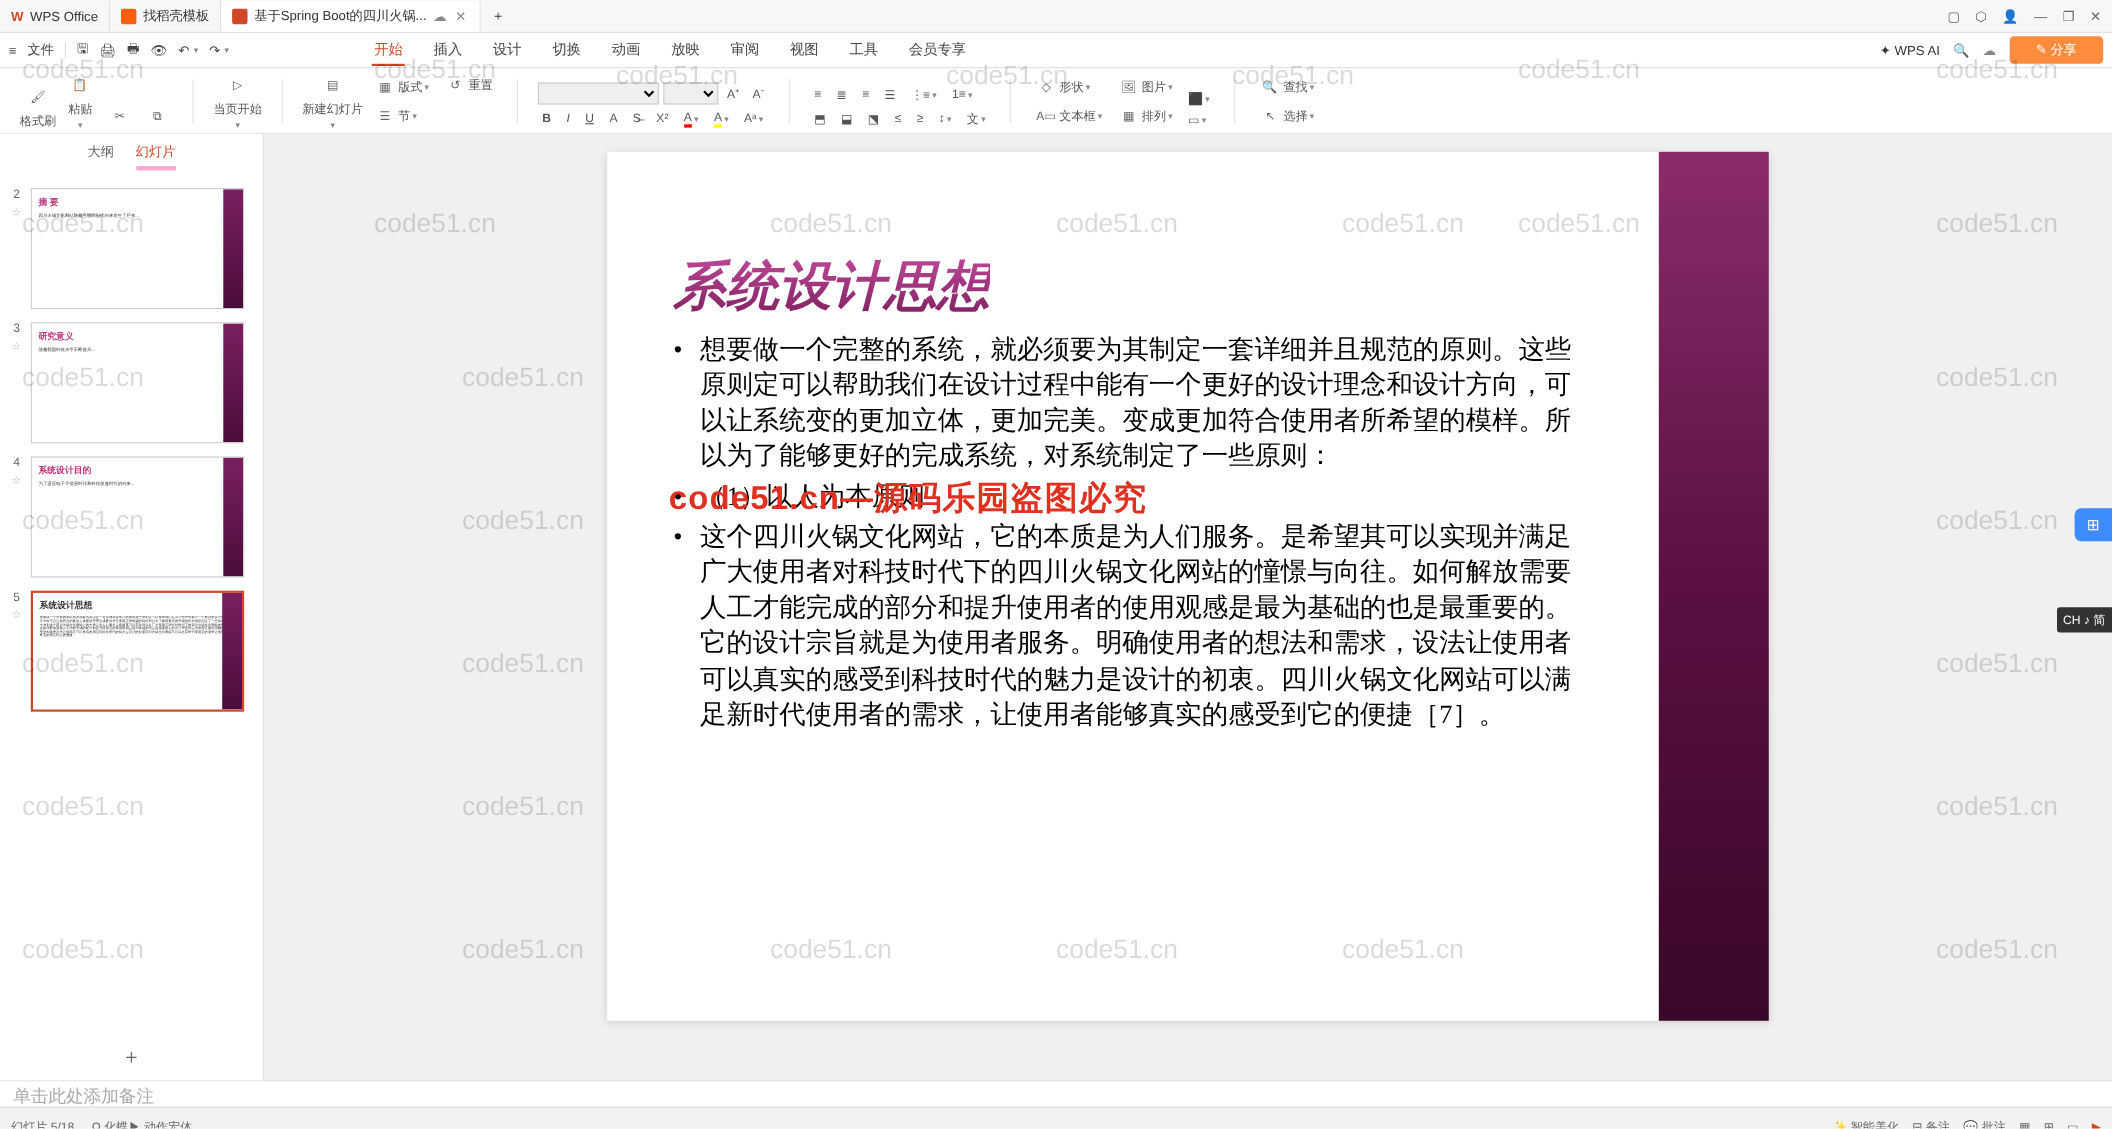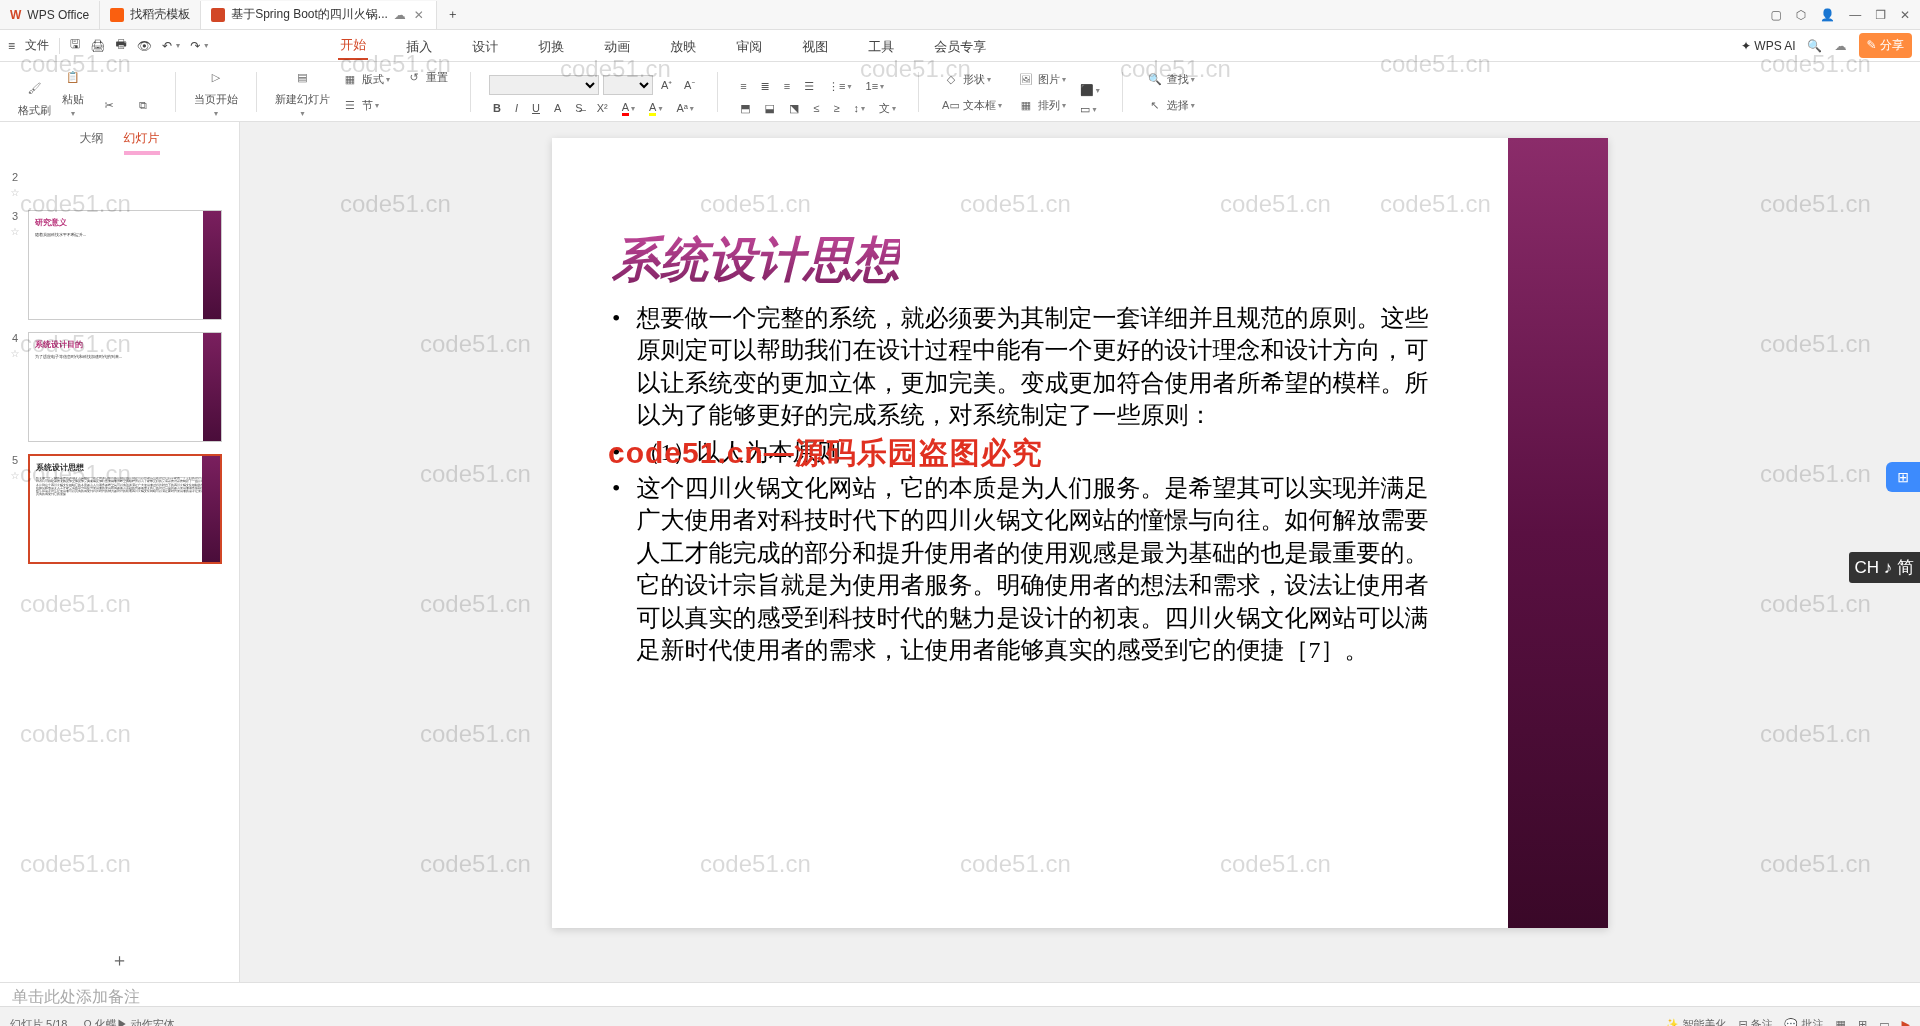--- a/index.html
+++ b/index.html
@@ -16,26 +16,26 @@
 .wps-logo { color: #d24726; font-weight: bold; }
 .tpl-icon { width: 14px; height: 14px; display: inline-block; background: #fa5f0f; border-radius: 2px; }
 .ppt-icon { width: 14px; height: 14px; display: inline-block; background: #d24726; border-radius: 2px; }
 .titlebar-right { margin-left: auto; display: flex; gap: 14px; padding-right: 10px; align-items: center; color: #666; }
 .titlebar-right span { cursor: pointer; }
 
 
 .quickbar { height: 32px; display: flex; align-items: center; padding: 0 8px; gap: 10px; border-bottom: 1px solid #e0e0e0; }
 .qb-btn { display: flex; align-items: center; gap: 4px; color: #444; cursor: pointer; }
 .qb-sep { width: 1px; height: 16px; background: #ddd; }
-.menu { display: flex; margin-left: 120px; gap: 36px; align-items: flex-end; }
+.menu { display: flex; margin-left: 120px; gap: 24px; }
 .menu-item { font-size: 13px; color: #444; padding: 4px 2px; cursor: pointer; }
 .menu-item.active { color: #d24726; border-bottom: 2px solid #d24726; font-weight: 500; }
 .quickbar-right { margin-left: auto; display: flex; align-items: center; gap: 12px; }
 .wps-ai { color: #333; font-weight: 500; }
-.share-btn { background: #ff8b3d; color: #fff; padding: 4px 8px; border-radius: 4px; font-size: 12px; cursor: pointer; }
+.share-btn { background: #ff8b3d; color: #fff; padding: 4px 24px; border-radius: 4px; font-size: 12px; cursor: pointer; }
 
 
 .ribbon { height: 60px; display: flex; align-items: center; padding: 0 12px; gap: 8px; border-bottom: 1px solid #e0e0e0; }
 .rb-grp { display: flex; align-items: flex-end; gap: 6px; padding: 0 6px; height: 52px; }
 .rb-btn { display: flex; flex-direction: column; align-items: center; gap: 2px; font-size: 11px; color: #555; cursor: pointer; min-width: 32px; }
 .rb-btn-sm { display: flex; align-items: center; gap: 2px; font-size: 11px; color: #555; cursor: pointer; padding: 2px 4px; }
 .rb-icon { width: 20px; height: 20px; display: flex; align-items: center; justify-content: center; color: #666; }
 .rb-icon-lg { width: 24px; height: 24px; }
 .rb-sep { width: 1px; height: 40px; background: #e0e0e0; margin: 0 4px; }
 .dd { font-size: 8px; color: #888; }
@@ -65,21 +65,21 @@
 .slide-body { position: absolute; left: 60px; top: 160px; width: 830px; font-size: 24px; font-family: "SimSun",serif; line-height: 1.35; color: #000; }
 .slide-body .bullet { display: flex; gap: 16px; margin-top: 4px; }
 .slide-body .bm { color: #000; }
 .watermark-center { position: absolute; left: 56px; top: 295px; font-size: 30px; color: #e03020; font-weight: 700; z-index: 5; letter-spacing: 1px; }
 
 .notes { height: 24px; border-top: 1px solid #e0e0e0; padding: 4px 12px; color: #aaa; font-size: 16px; background:#fff; }
 
 
 .float-right { position: absolute; right: 0; top: 340px; display:flex; flex-direction:column; gap:8px; }
 .float-btn { width: 34px; height: 30px; background: #3d8bfd; border-radius: 6px 0 0 6px; display: flex; align-items: center; justify-content: center; color: #fff; cursor: pointer; font-size: 14px; }
-.ime-ind { position: absolute; right: 0; top: 430px; background: #333; color: #fff; font-size: 17px; padding: 4px 6px; border-radius: 3px 0 0 3px; }
+.ime-ind { position: absolute; right: 0; top: 430px; background: #333; color: #fff; font-size: 11px; padding: 4px 6px; border-radius: 3px 0 0 3px; }
 
 
 .status { height: 35px; background: #f2f2f2; border-top: 1px solid #ddd; display: flex; align-items: center; padding: 0 10px; font-size: 11px; color: #666; }
 .status-right { margin-left: auto; display: flex; gap: 12px; align-items: center; }
 .status-right span { cursor: pointer; }
 </style>
 </head>
 <body>
 
 <div class="wm" style="left:20px;top:50px">code51.cn</div>
@@ -340,20 +340,25 @@
     <div class="sb-tabs">
       <span class="sb-tab">大纲</span>
       <span class="sb-tab active">幻灯片</span>
     </div>
     <div class="thumbs">
       <div class="thumb-row">
         <div class="thumb-num">
             <span>2</span>
             <span class="star">☆</span>
           </div>
+        <div class="thumb">
+            <div class="thumb-accent"></div>
+            <div class="thumb-title">摘 要</div>
+            <div class="thumb-text">四川火锅文化网站随着互联网时代到来发生了巨变...</div>
+          </div>
       </div>
       <div class="thumb-row">
         <div class="thumb-num">
             <span>3</span>
             <span class="star">☆</span>
           </div>
         <div class="thumb">
             <div class="thumb-accent"></div>
             <div class="thumb-title">研究意义</div>
             <div class="thumb-text">随着我国科技水平不断提升...</div>

